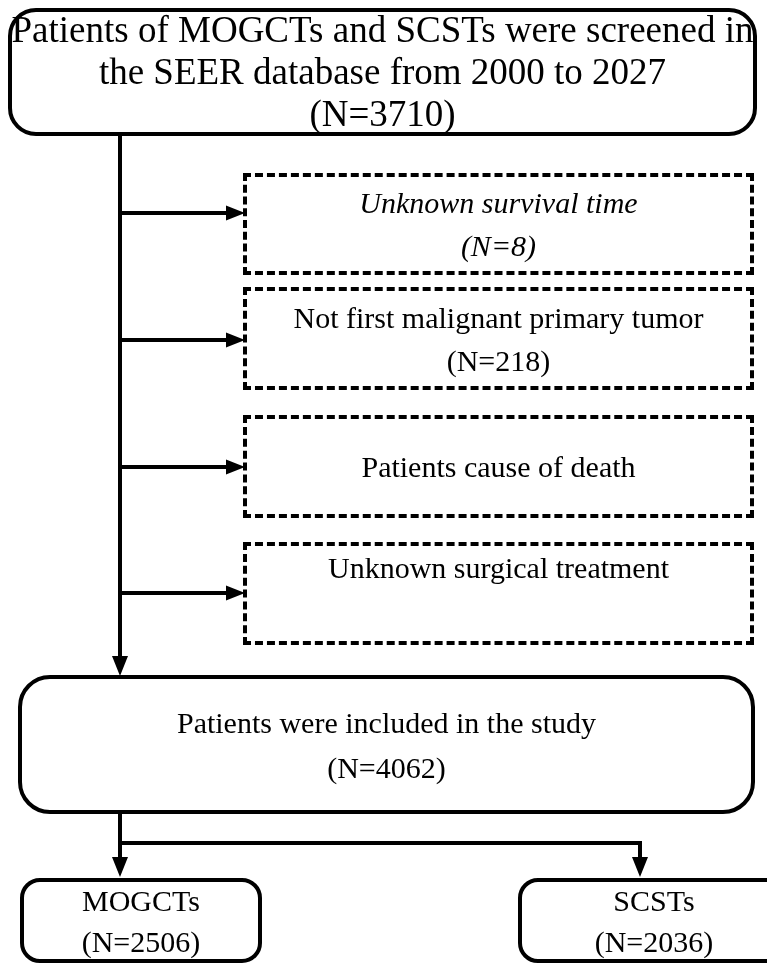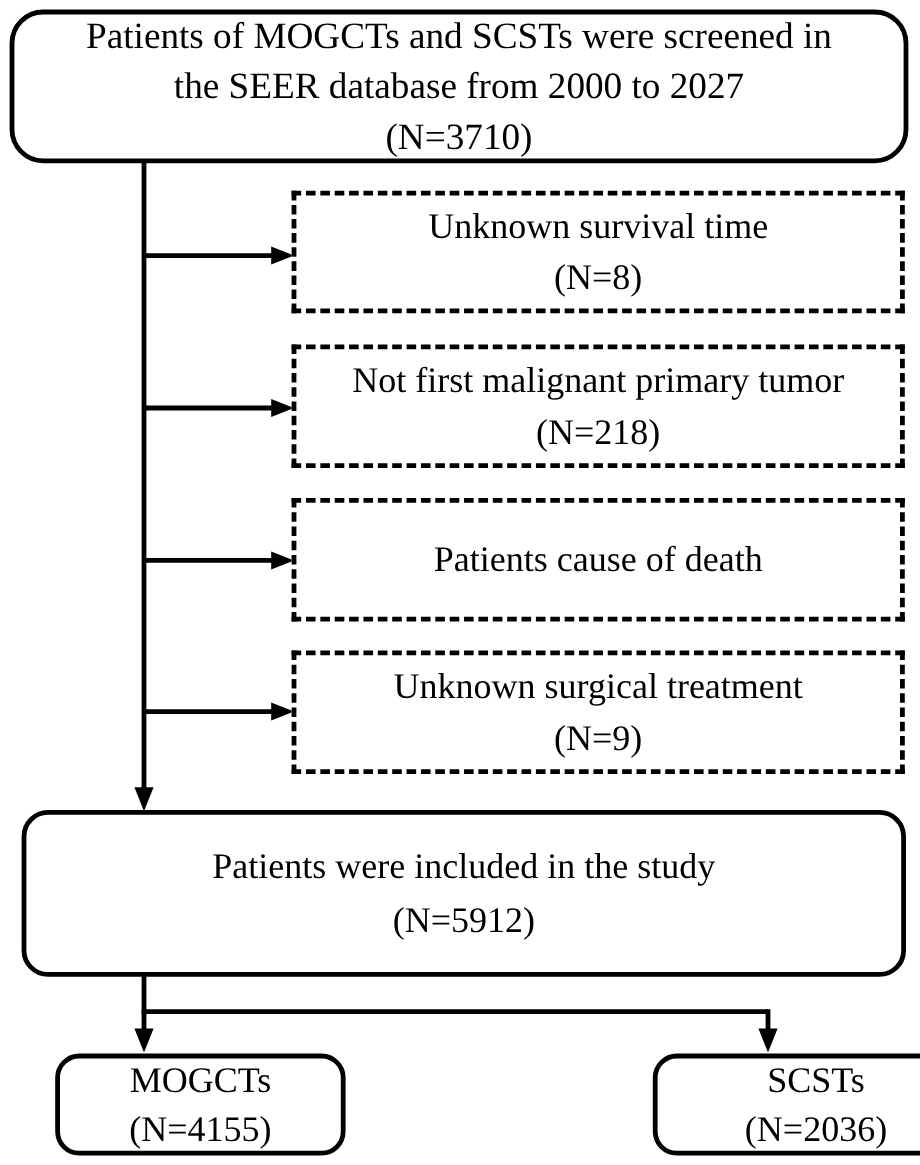--- a/index.html
+++ b/index.html
@@ -37,39 +37,39 @@
     flex-direction:column;
     justify-content:center;
     align-items:center;
     text-align:center;
     z-index:1;
   }
   .rounded{border-radius:28px;}
   .dashed{border-style:dashed;}
   .top-box{
     left:8px;top:8px;width:749px;height:128px;
-    font-size:31px;line-height:42px;
+    font-size:37px;line-height:42px;
   }
   .excl{
     left:243px;width:511px;height:103px;
     font-size:30px;line-height:43px;
   }
-  .excl1{top:159px;height:102px;}
+  .excl1{top:173px;height:102px;font-style:italic;}
   .excl2{top:287px;justify-content:center;}
   .excl3{top:415px;}
-  .excl4{top:542px;}
+  .excl4{top:542px;justify-content:space-between;}
   .included-box{
     left:18px;top:675px;width:737px;height:139px;
-    border-radius:22px;
+    border-radius:32px;
     font-size:30px;line-height:45px;
   }
   .branch-box{
     top:878px;height:85px;
     border-radius:20px;
-    font-size:30px;line-height:41px;margin-left:26px;
+    font-size:30px;line-height:41px;
   }
   .branch-left{left:20px;width:242px;}
   .branch-right{left:518px;width:272px;}
   .line-text{white-space:nowrap;}
 </style>
 </head>
 <body>
 
 <div class="figure">
 
@@ -118,31 +118,30 @@
     <div class="line-text">Not first malignant primary tumor</div>
     <div class="line-text">(N=218)</div>
   </div>
 
   <div class="box dashed excl excl3">
     <div class="line-text">Patients cause of death</div>
   </div>
 
   <div class="box dashed excl excl4">
     <div class="line-text">Unknown surgical treatment</div>
-    <div class="line-text">(N=9)</div>
   </div>
 
   <div class="box included-box">
     <div class="line-text">Patients were included in the study</div>
-    <div class="line-text">(N=5912)</div>
+    <div class="line-text">(N=4062)</div>
   </div>
 
   <div class="box branch-box branch-left">
     <div class="line-text">MOGCTs</div>
-    <div class="line-text">(N=4155)</div>
+    <div class="line-text">(N=2506)</div>
   </div>
 
   <div class="box branch-box branch-right">
     <div class="line-text">SCSTs</div>
     <div class="line-text">(N=2036)</div>
   </div>
 
 </div>
 
 </body></html>

